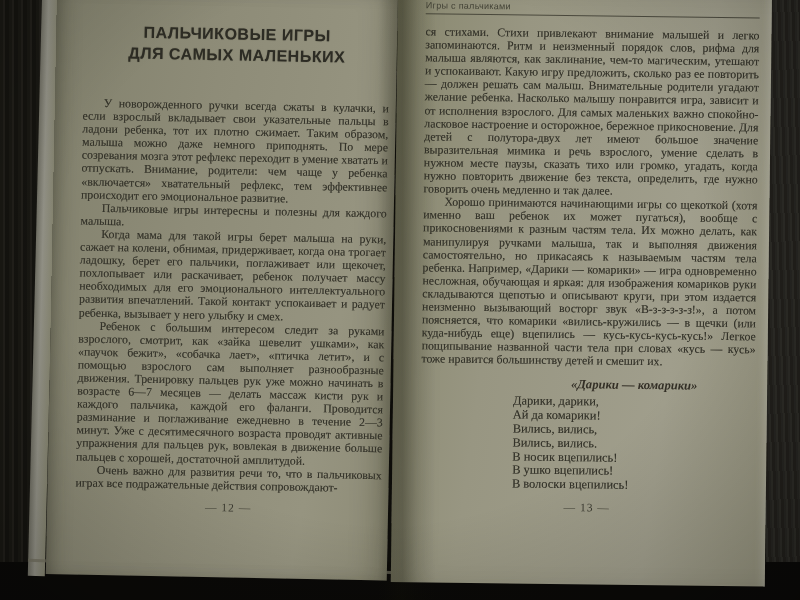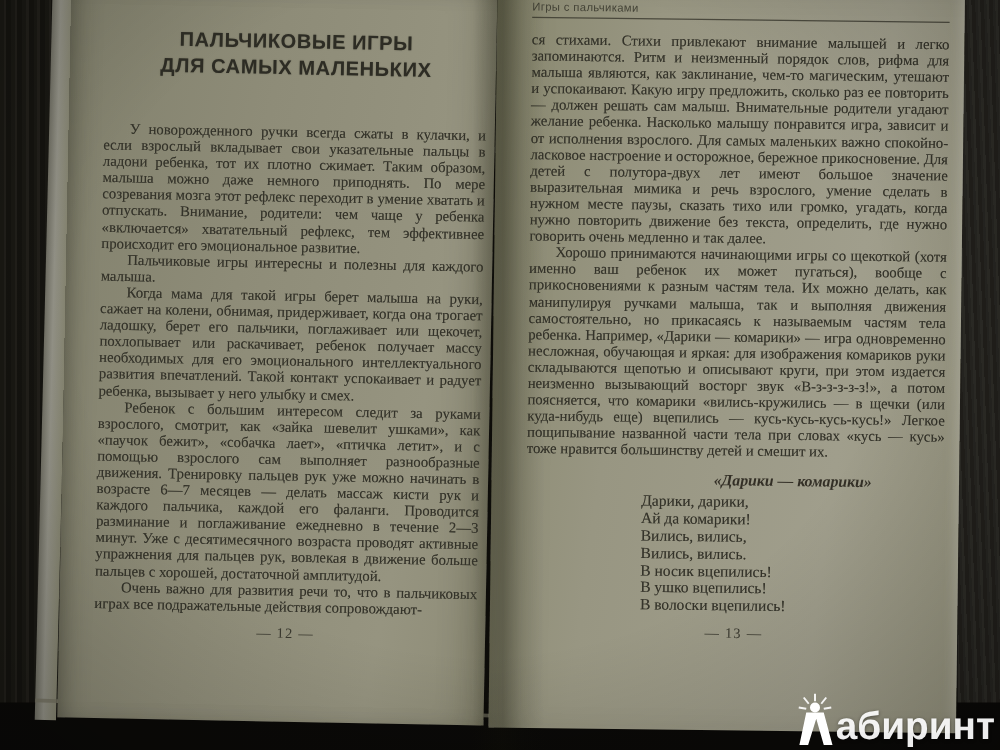--- a/index.html
+++ b/index.html
@@ -101,27 +101,13 @@
         <div class="poem-line">В ушко вцепились!</div>
         <div class="poem-line">В волоски вцепились!</div>
       </div>
       <div class="pagenum">— 13 —</div>
     </div>
   </div>
 
   <div class="gutter"></div>
   <div class="vignette"></div>
 
-  <div class="watermark">
-    <svg width="38" height="42" viewBox="0 0 38 42">
-      <g stroke="#ffffff" stroke-width="1.6" opacity=".9">
-        <line x1="19" y1="1" x2="19" y2="7"></line>
-        <line x1="28" y1="4" x2="24" y2="9"></line>
-        <line x1="10" y1="4" x2="14" y2="9"></line>
-        <line x1="32" y1="12" x2="26" y2="13"></line>
-        <line x1="6" y1="12" x2="12" y2="13"></line>
-      </g>
-      <circle cx="19" cy="12" r="4" fill="#ffffff"></circle>
-      <path d="M12 16 L26 16 L33 42 L26 42 L20 21 L13.5 42 L6.5 42 Z" fill="#ffffff"></path>
-    </svg>
-    <span>абиринт</span>
-  </div>
 </div>
 
 </body></html>

